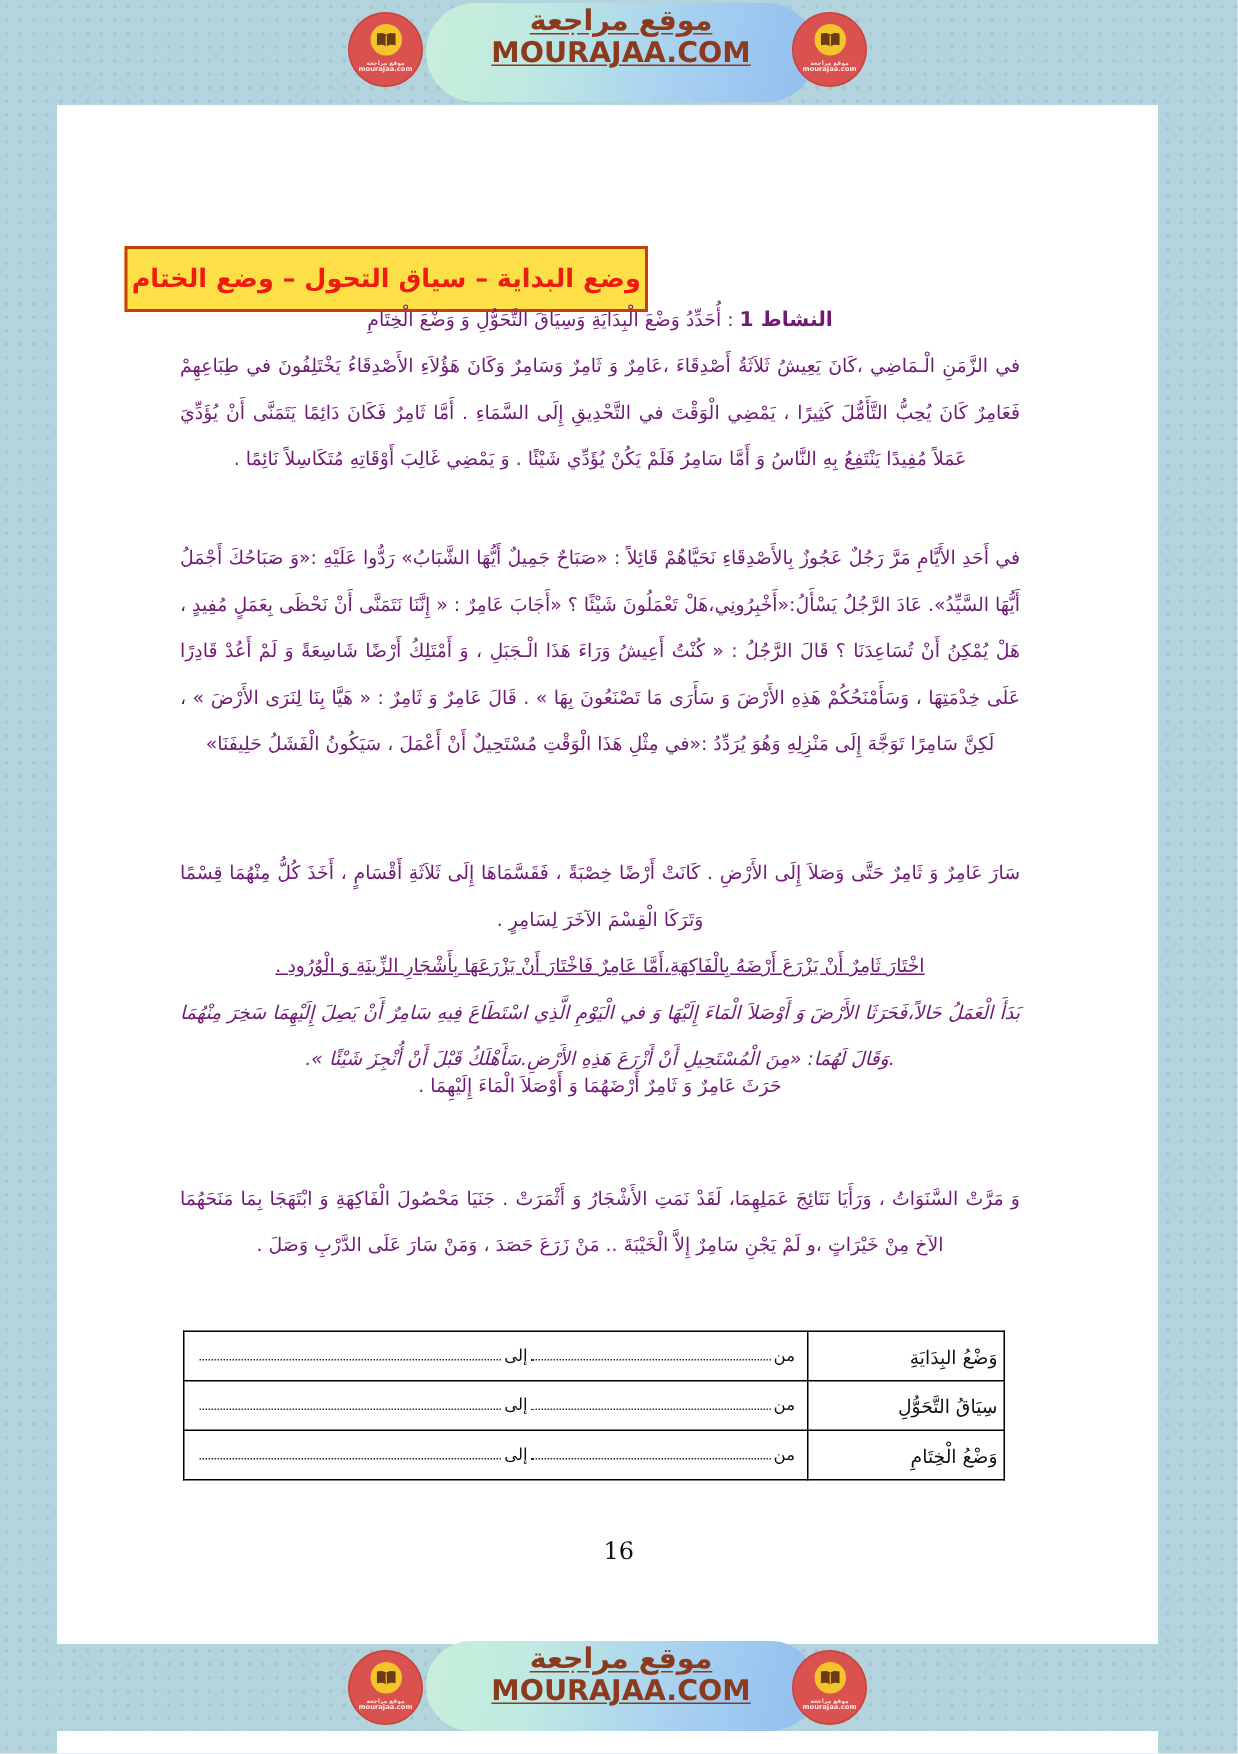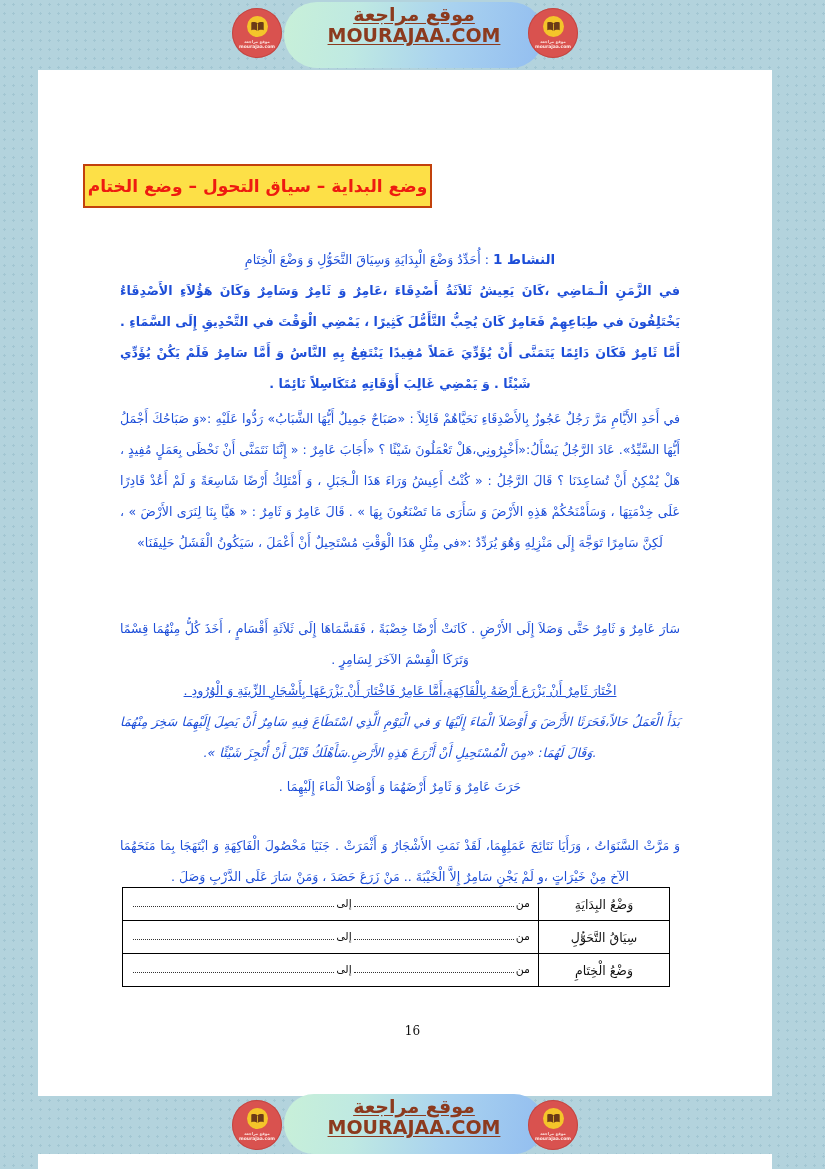--- a/index.html
+++ b/index.html
@@ -162,46 +162,45 @@
     color: #ee1b10;
     font-size: 17px;
     font-weight: bold;
     font-family: "DejaVu Sans", sans-serif;
     white-space: nowrap;
   }
 
   .para {
     position: absolute;
     width: 560px;
-    color: #1d4ed8;
+    color: #701a75;
     font-family: "DejaVu Sans", "Liberation Sans", sans-serif;
     font-size: 12.6px;
     line-height: 31px;
     text-align: justify;
     text-align-last: center;
     direction: rtl;
-    margin-top: 47px;
   }
   .para-activity {
     top: 197px;
     text-align: center;
     text-align-last: center;
   }
   .para-activity .activity-label {
     font-weight: bold;
     font-size: 13.5px;
   }
   .p-body { text-align: justify; text-align-last: center; }
 
-  .para-1 { top: 228px; font-weight: bold; }
+  .para-1 { top: 228px; }
   .para-2 { top: 356px; }
   .para-3 { top: 566px; }
   .para-4 { top: 628px; text-decoration: underline; }
   .para-5 { top: 659px; font-style: italic; }
-  .para-6 { top: 724px; }
+  .para-6 { top: 708px; }
   .para-7 { top: 783px; }
 
   
   .answer-table {
     position: absolute;
     left: 122px;
     top: 887px;
     width: 548px;
     border-collapse: collapse;
     direction: rtl;
@@ -210,21 +209,21 @@
   .answer-table td {
     border: 1px solid #000000;
     height: 32px;
     vertical-align: middle;
     font-family: "DejaVu Sans", sans-serif;
     font-size: 12.5px;
     color: #111;
   }
   .cell-label {
     width: 122px;
-    text-align: center;
+    text-align: right;
     padding: 0 4px;
   }
   .cell-blank {
     padding: 0 8px;
     position: relative;
   }
   .blank-line {
     display: flex;
     align-items: baseline;
     justify-content: flex-start;
@@ -245,21 +244,21 @@
     margin: 0 2px 4px 2px;
   }
 
   
   .page-number {
     position: absolute;
     left: 0;
     top: 1024px;
     width: 825px;
     text-align: center;
-    font-size: 12px;
+    font-size: 16px;
     font-family: "DejaVu Serif", serif;
     color: #111;
   }
 </style>
 </head>
 <body>
 
 <div class="page-sheet"></div>
 
 <div class="banner banner-top">

